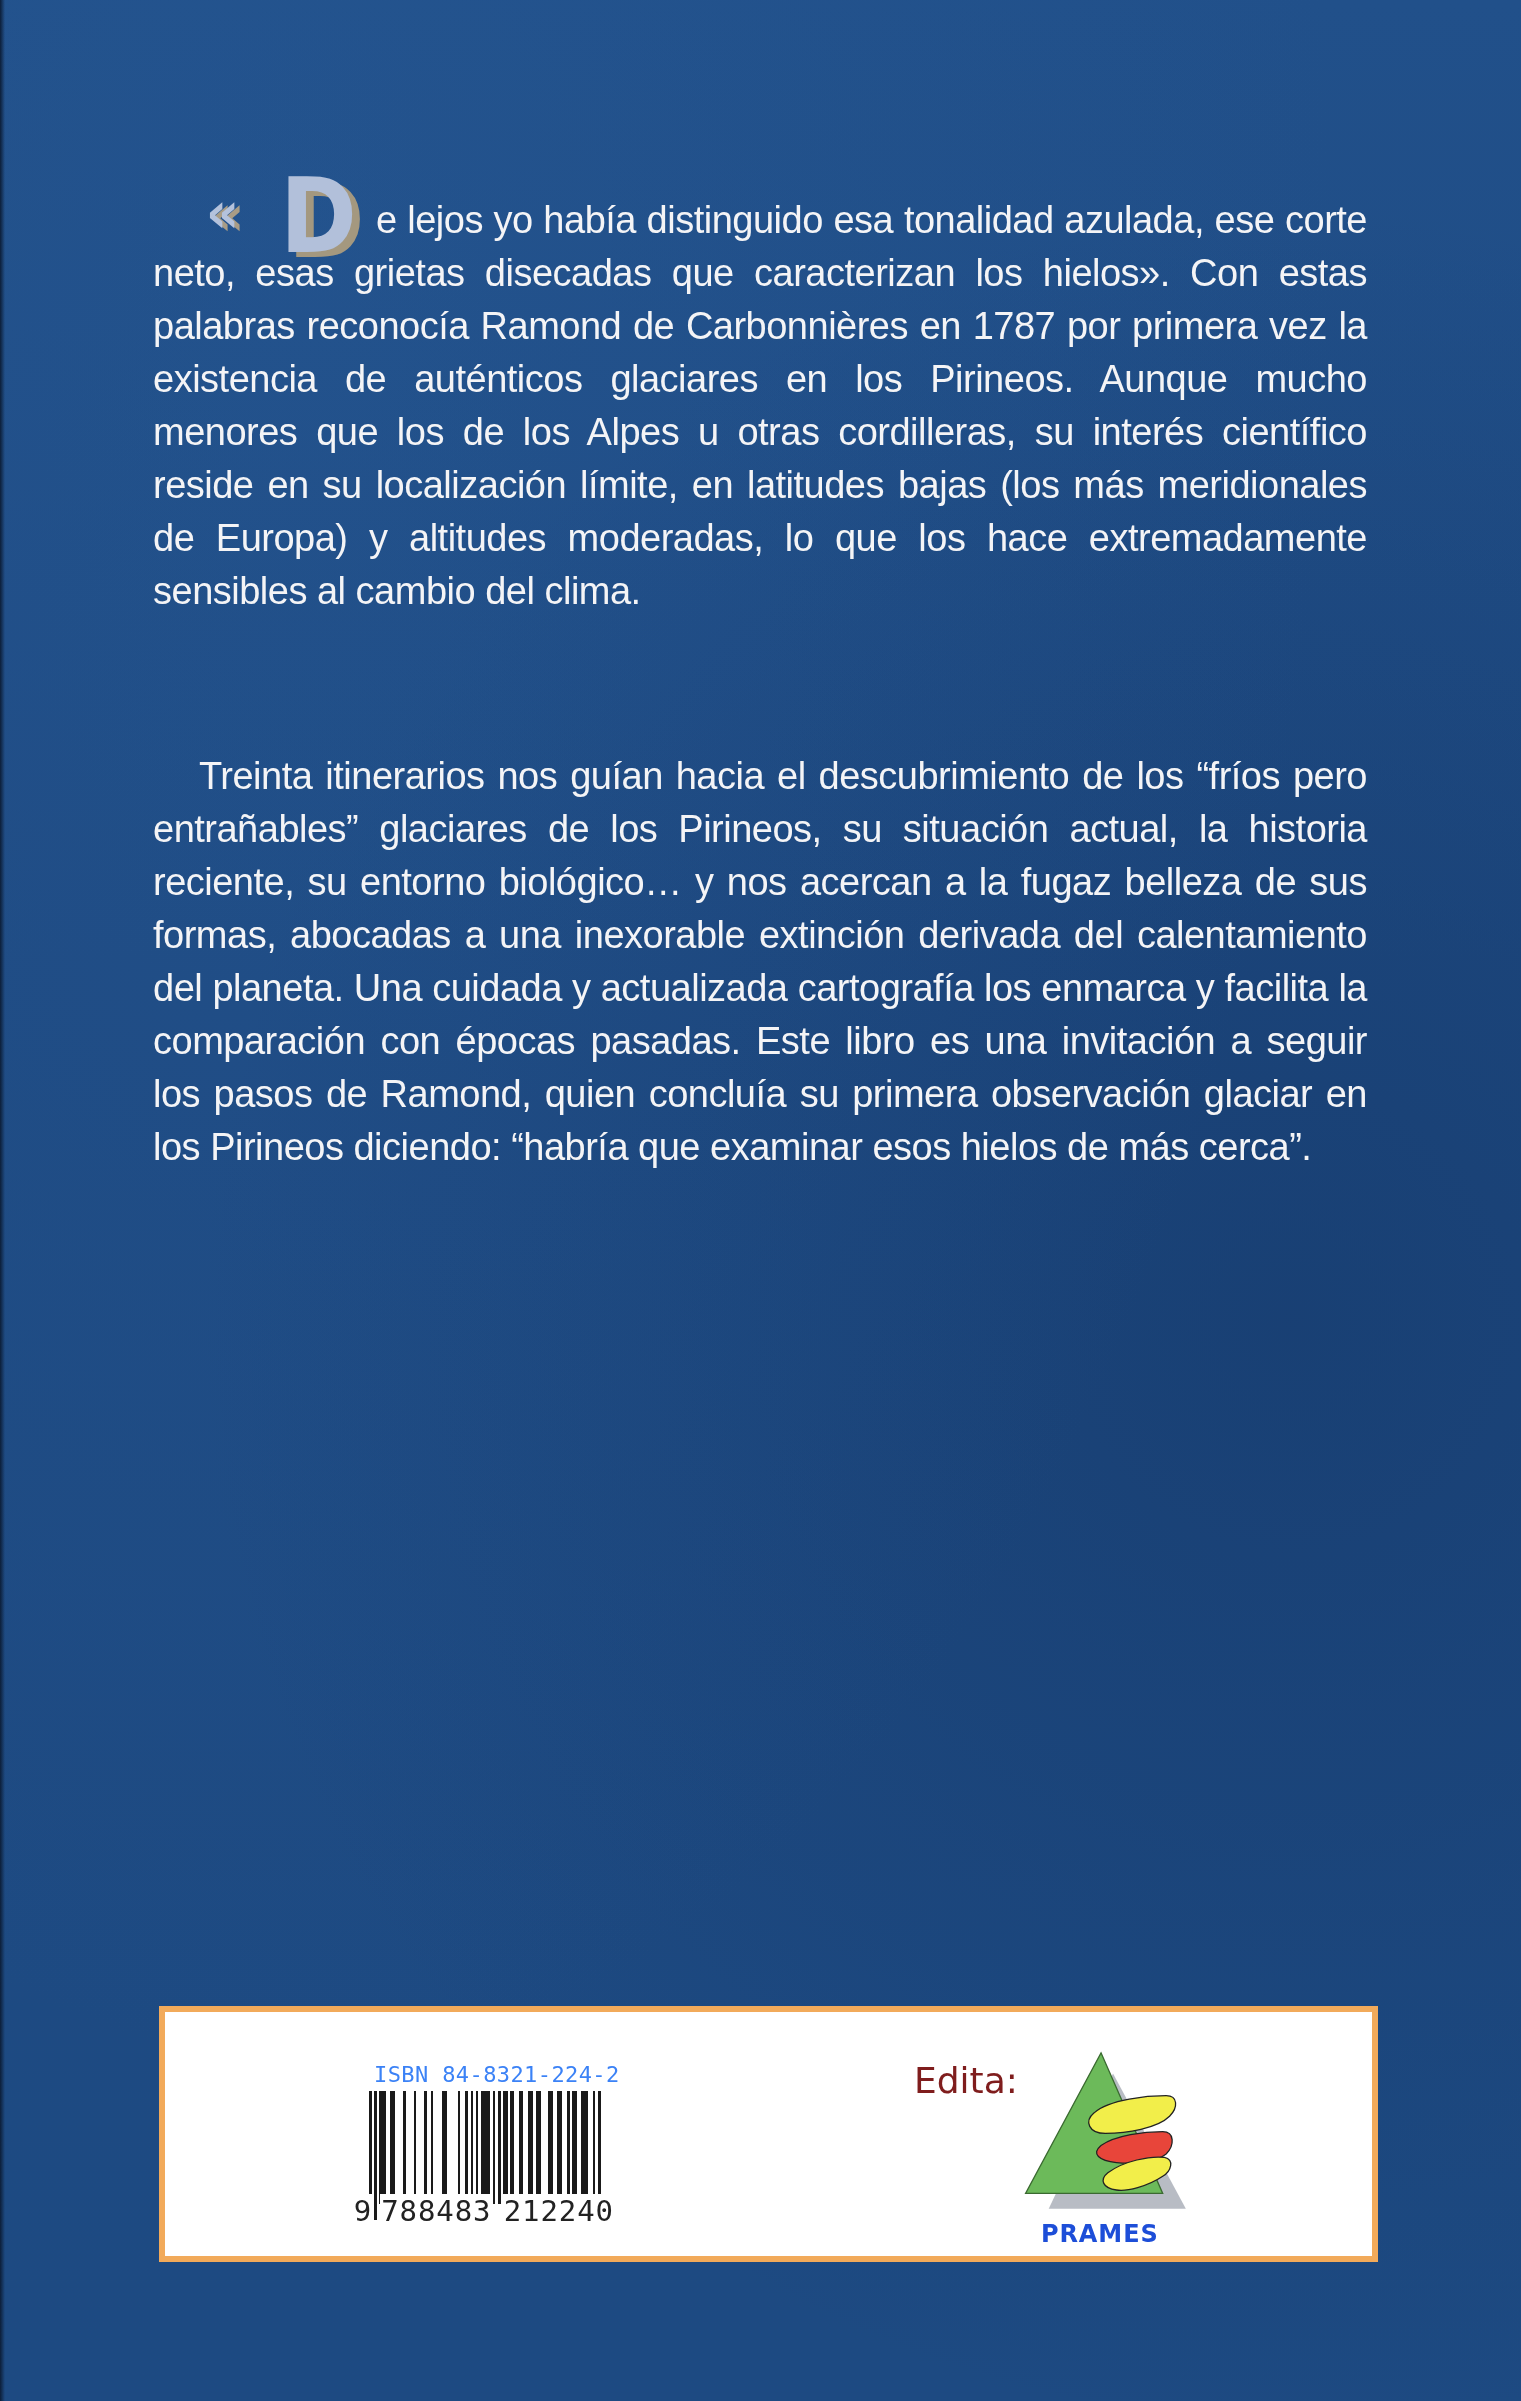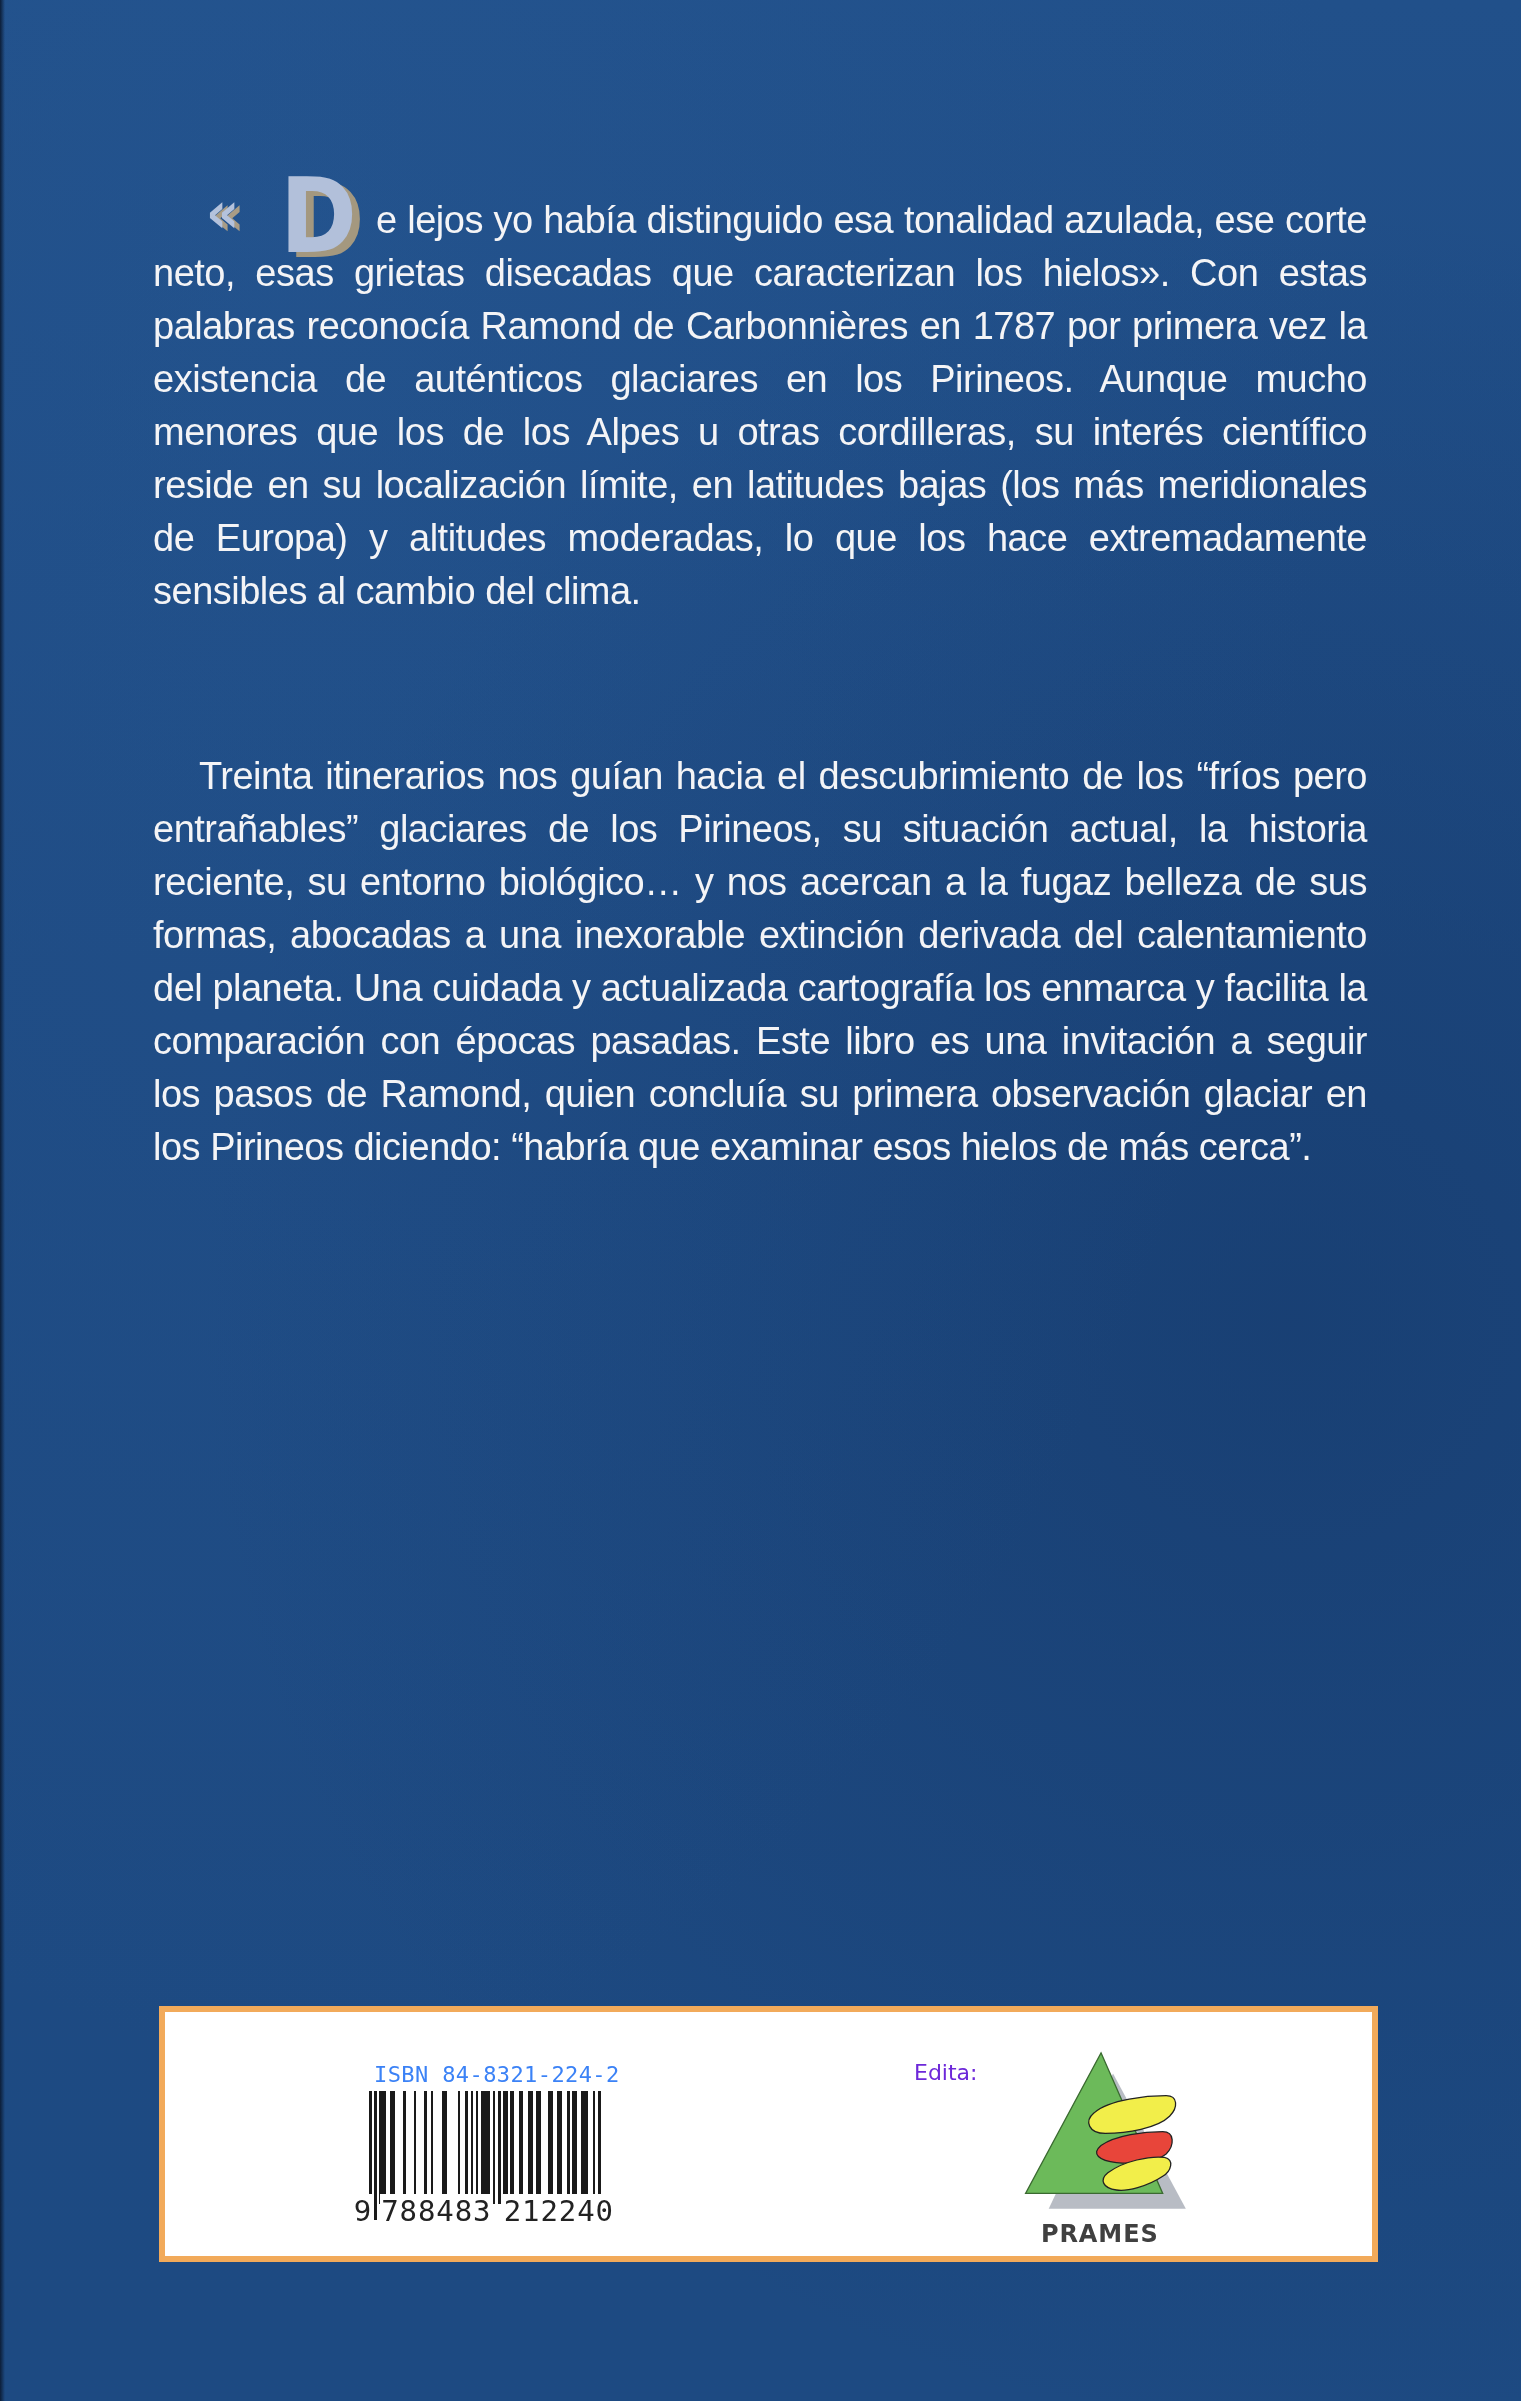--- a/index.html
+++ b/index.html
@@ -120,39 +120,39 @@
   .barcode-digits span { position: absolute; top: 0; background: #fff; padding: 0 1.7px; }
   .barcode-digits .d1 { left: 0; }
   .barcode-digits .d2 { left: 27.5px; letter-spacing: 0.9px; }
   .barcode-digits .d3 { left: 150px; letter-spacing: 0.9px; }
 
   .edita-label {
     position: absolute;
     left: 749px;
     top: 48px;
     font-family: "DejaVu Sans", sans-serif;
-    font-size: 22px;
-    color: #6d28d9;
+    font-size: 36px;
+    color: #7f1d1d;
   }
   .logo {
     position: absolute;
     left: 833px;
     top: 34px;
     width: 206px;
     height: 180px;
   }
   .logo-name {
     position: absolute;
     left: 876px;
     top: 208px;
     font-family: "DejaVu Sans", sans-serif;
     font-weight: bold;
     font-size: 24px;
     letter-spacing: 0.9px;
-    color: #404040;
+    color: #1d4ed8;
   }
 </style>
 </head>
 <body>
 
 <div class="left-edge"></div>
 
 <div class="text-block p1">
   <p><span class="dropcap"><span class="guillemet">«</span><span class="bigD">D</span></span><span class="dropcap-spacer"></span><span>e lejos yo había distinguido esa tonalidad azulada, ese corte neto, esas grietas disecadas que caracterizan los hielos». Con estas palabras reconocía Ramond de Carbonnières en 1787 por primera vez la existencia de auténticos glaciares en los Pirineos. Aunque mucho menores que los de los Alpes u otras cordilleras, su interés científico reside en su localización límite, en latitudes bajas (los más meridionales de Europa) y altitudes moderadas, lo que los hace extremadamente sensibles al cambio del clima.</span></p>
 </div>

